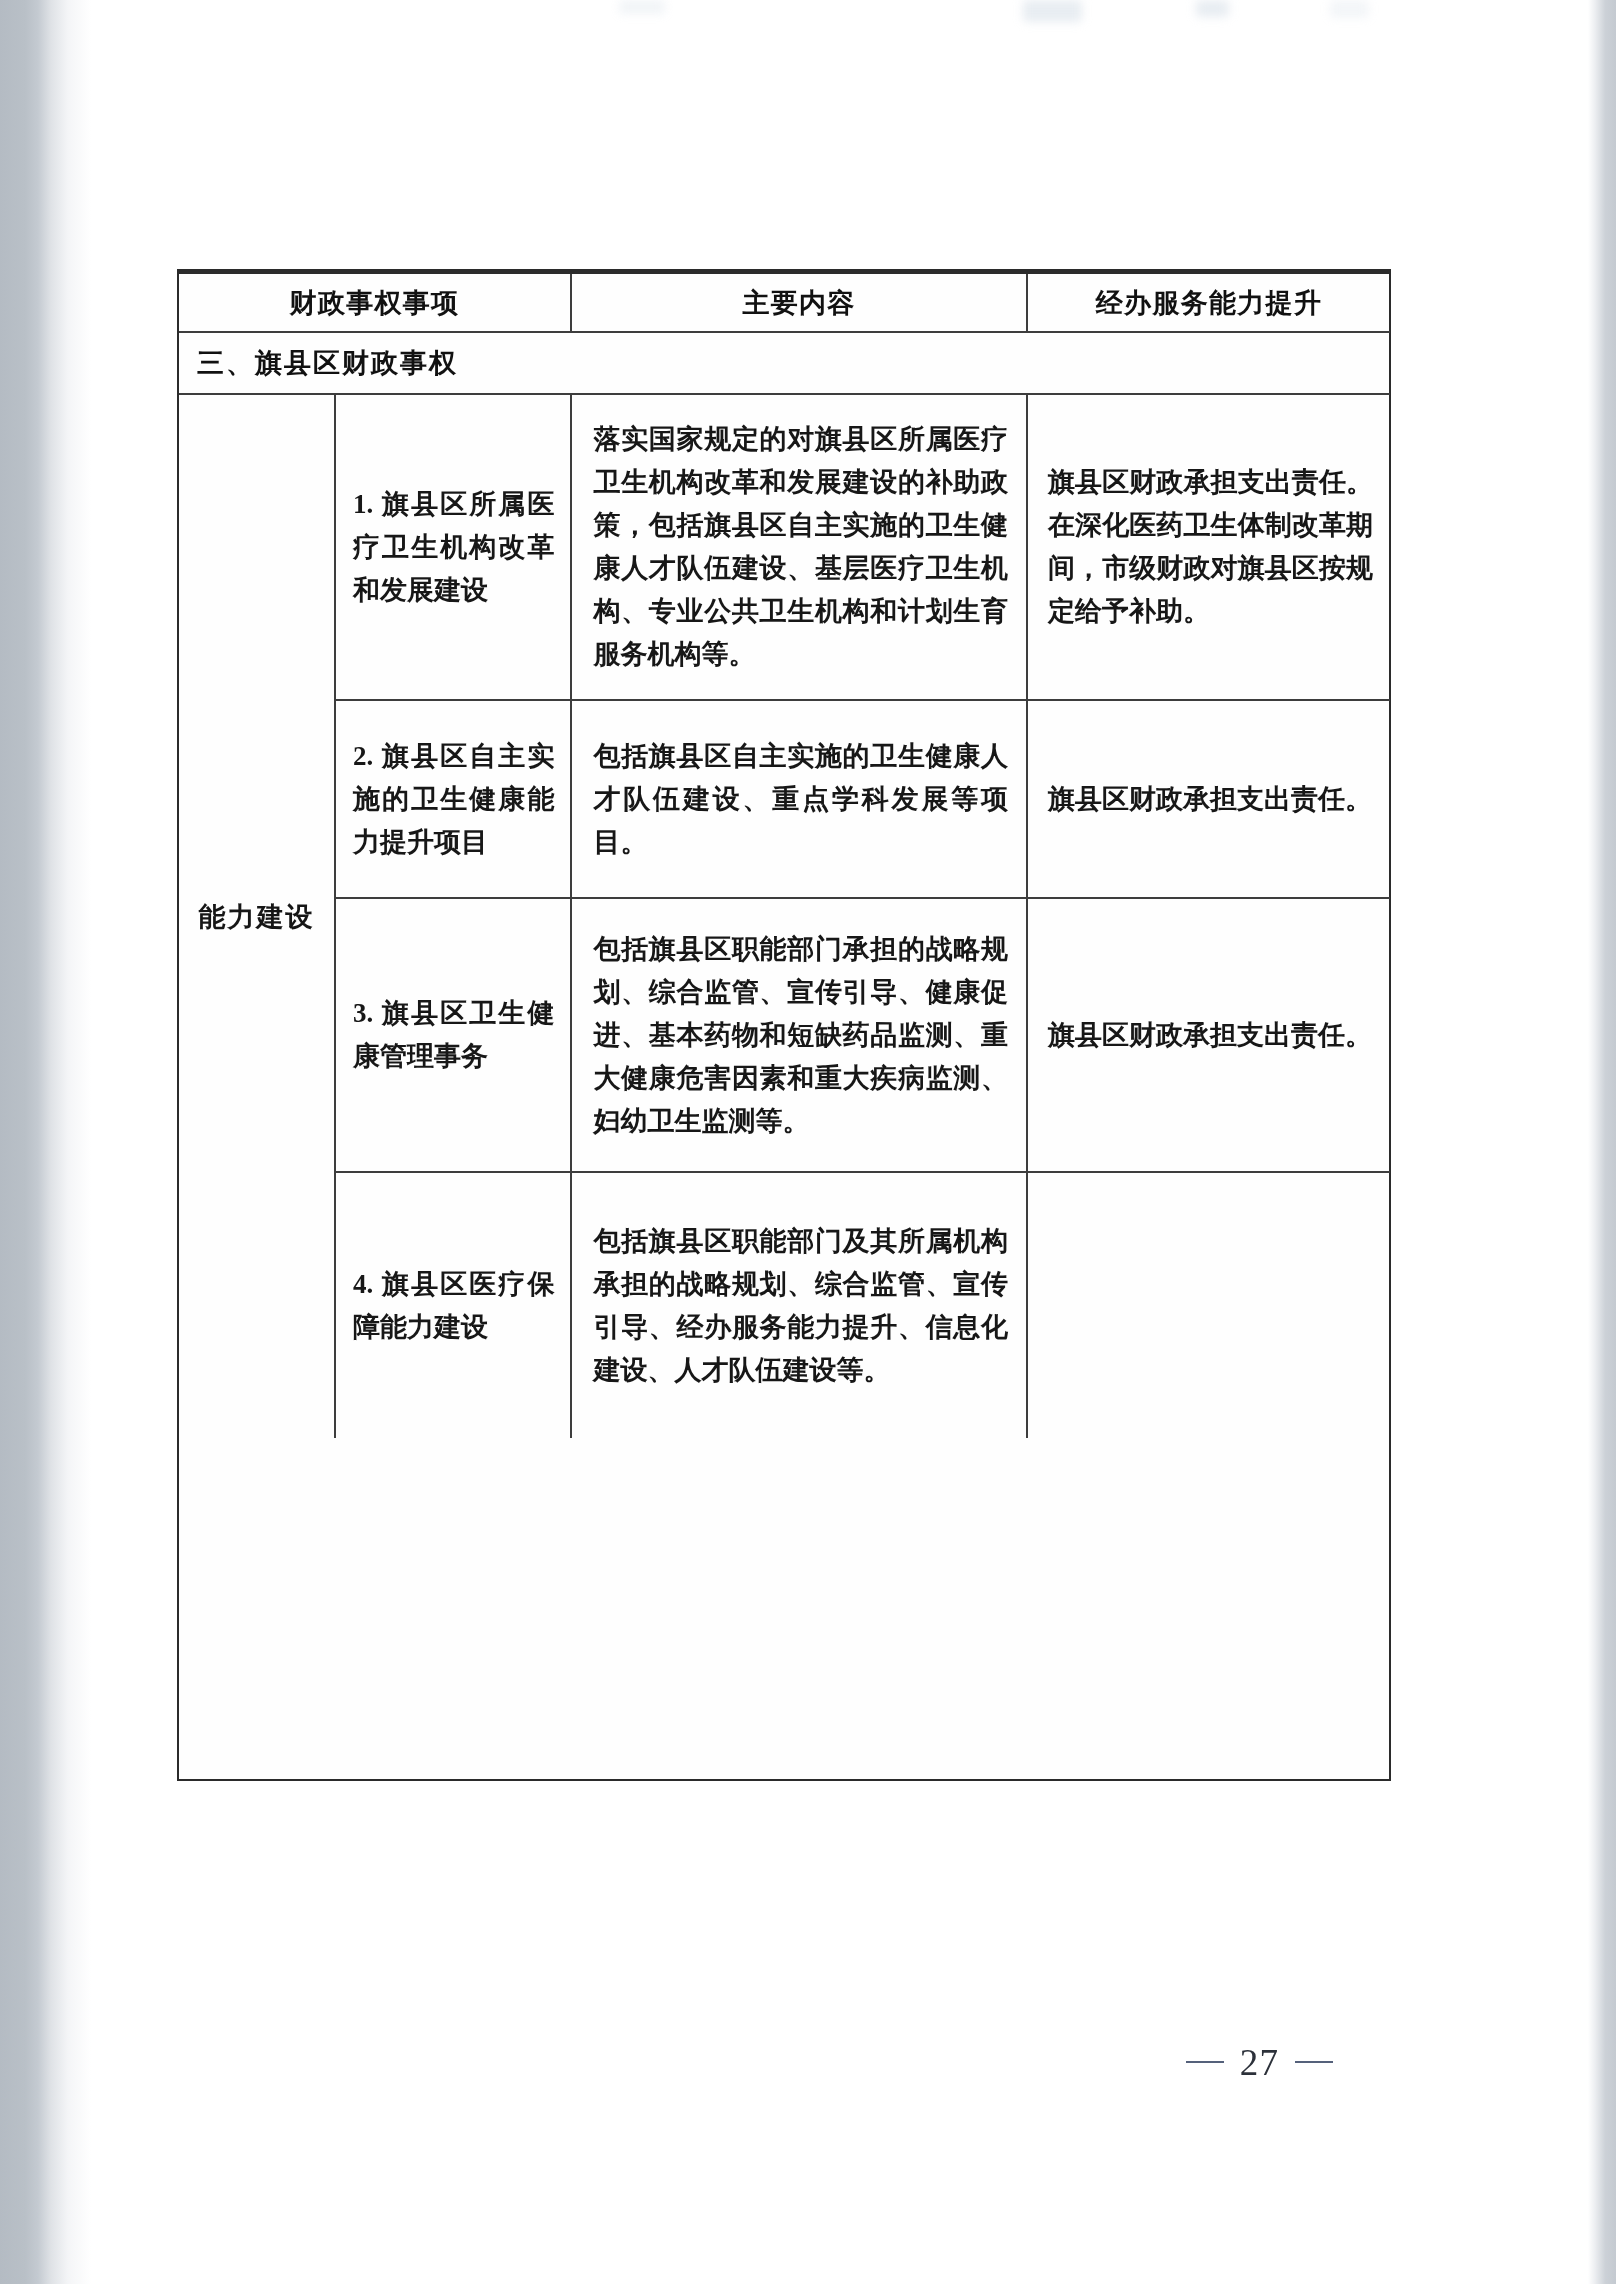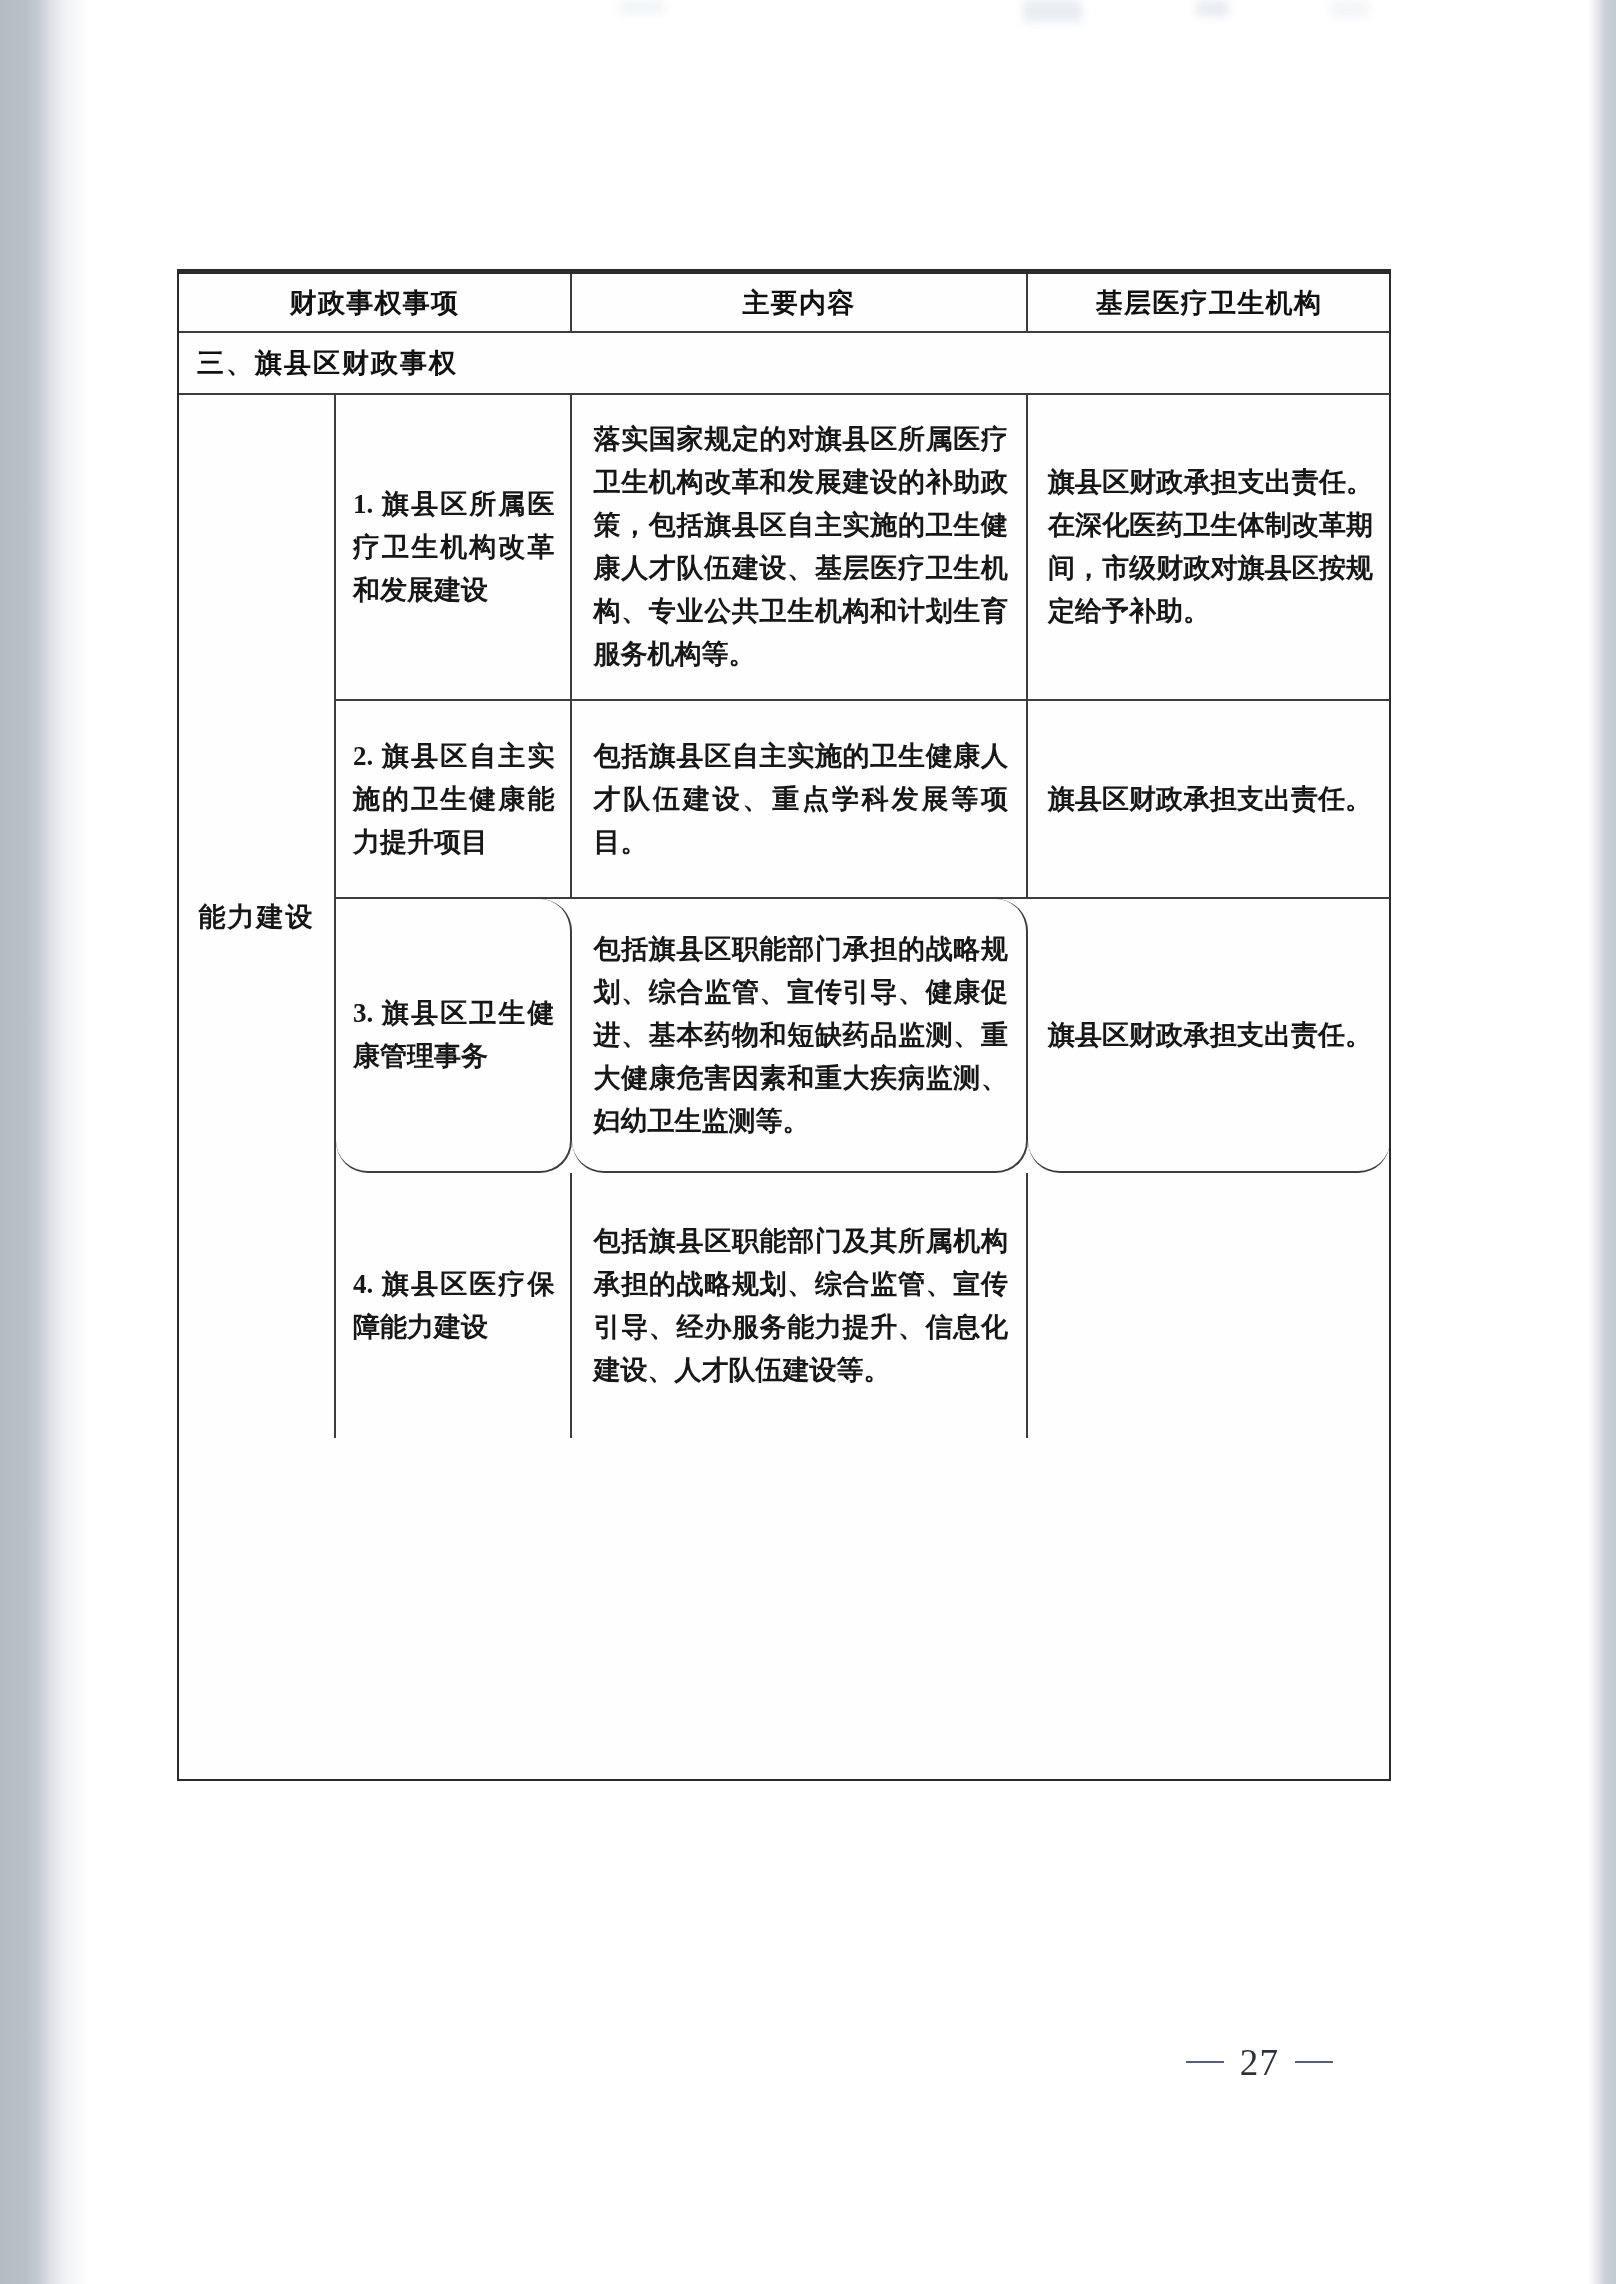--- a/index.html
+++ b/index.html
@@ -87,21 +87,21 @@
     font-size: 27px;
     font-weight: 600;
     letter-spacing: 2px;
   }
 
   .c-item    { grid-column: 2; }
   .c-content { grid-column: 3; }
   .c-resp    { grid-column: 4; }
   .row-1 { grid-row: 3; }
   .row-2 { grid-row: 4; }
-  .row-3 { grid-row: 5; border-radius: 32px; }
+  .row-3 { grid-row: 5; }
   .row-4 { grid-row: 6; }
 
   .txt {
     width: 100%;
     font-size: 27px;
     line-height: 43px;
     font-weight: 600;
     text-align: justify;
     text-justify: inter-character;
     color: #171717;
@@ -143,21 +143,21 @@
 
 <div class="doc-table">
 
   <div class="cell hcell h1 br bb">
     <span>财政事权事项</span>
   </div>
   <div class="cell hcell h2 br bb">
     <span>主要内容</span>
   </div>
   <div class="cell hcell h3 bb">
-    <span>基层医疗卫生机构</span>
+    <span>经办服务能力提升</span>
   </div>
 
   <div class="cell section-cell bb">
     <span>三、旗县区财政事权</span>
   </div>
 
   <div class="cell cat-cell br">
     <span>能力建设</span>
   </div>
 

